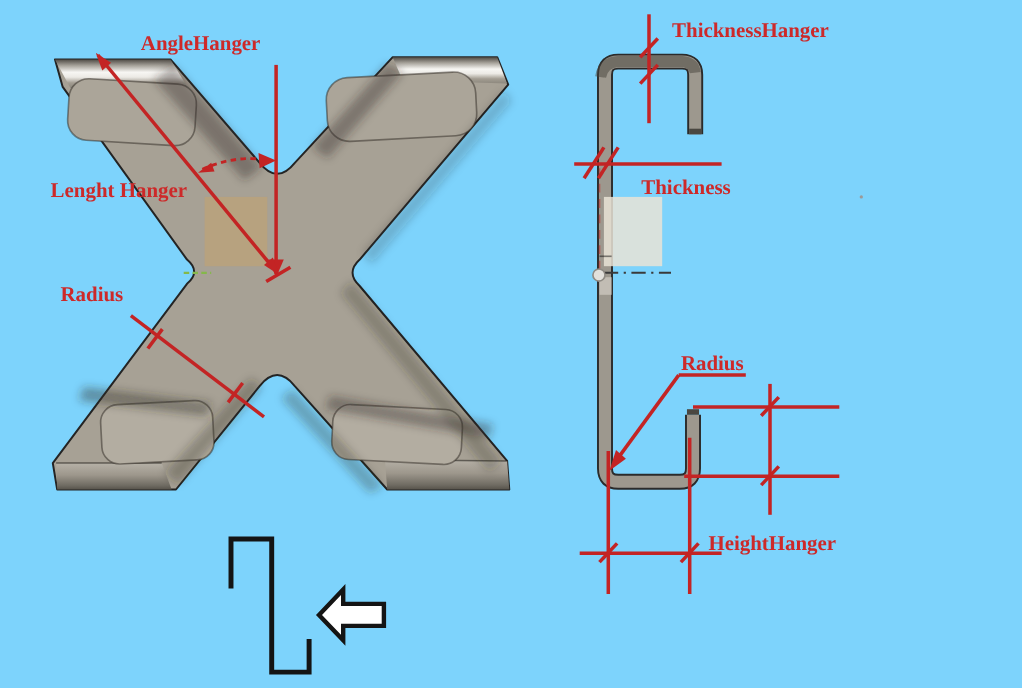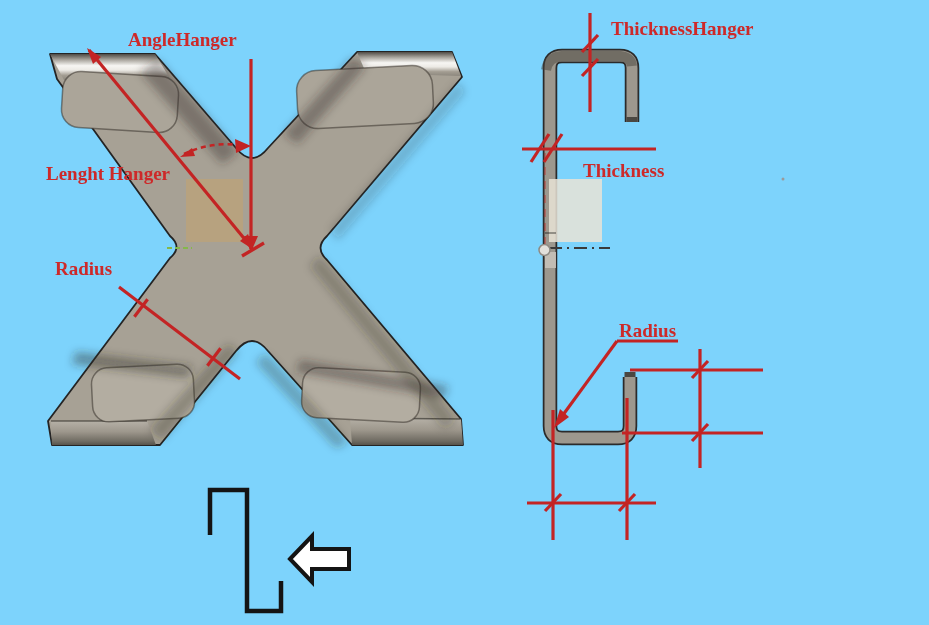--- a/index.html
+++ b/index.html
@@ -145,14 +145,15 @@
     </g>
   </svg>
 
   <div class="lbl" style="left:128px;top:30px">AngleHanger</div>
   <div class="lbl" style="left:46px;top:164px">Lenght Hanger</div>
   <div class="lbl" style="left:55px;top:259px">Radius</div>
 
   <div class="lbl" style="left:611px;top:19px">ThicknessHanger</div>
   <div class="lbl" style="left:583px;top:161px">Thickness</div>
   <div class="lbl" style="left:619px;top:321px">Radius</div>
+  <div class="lbl" style="left:644px;top:485px">HeightHanger</div>
 
 </div>
 
 </body></html>

